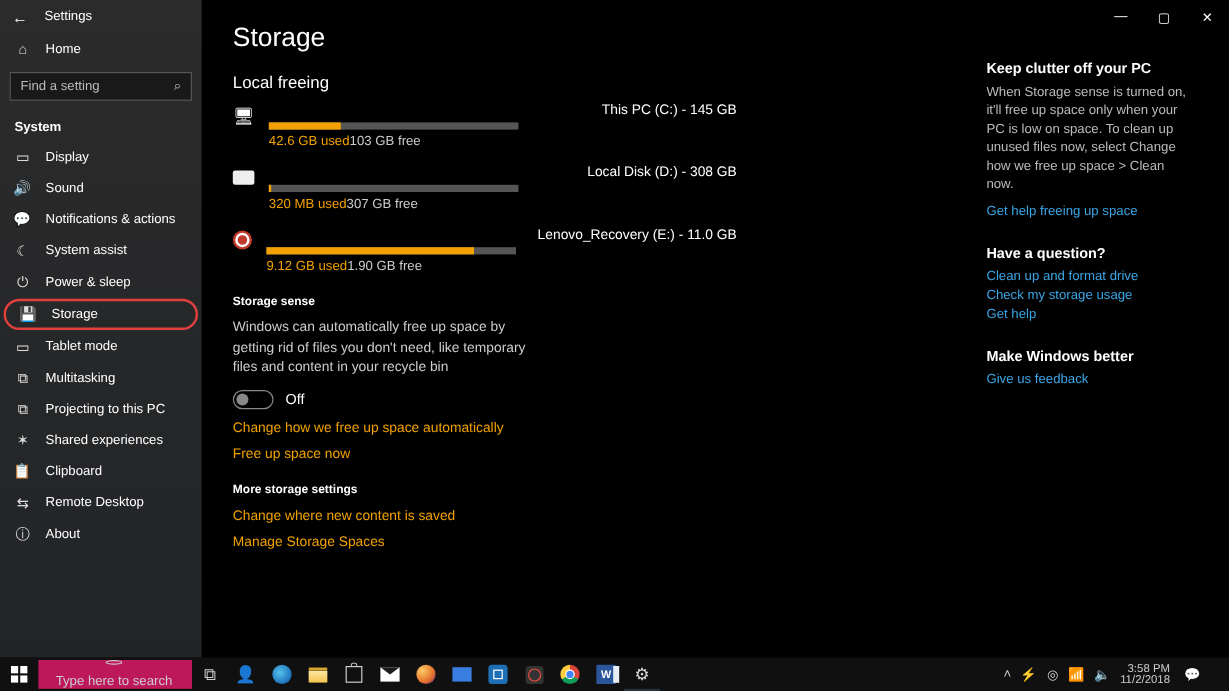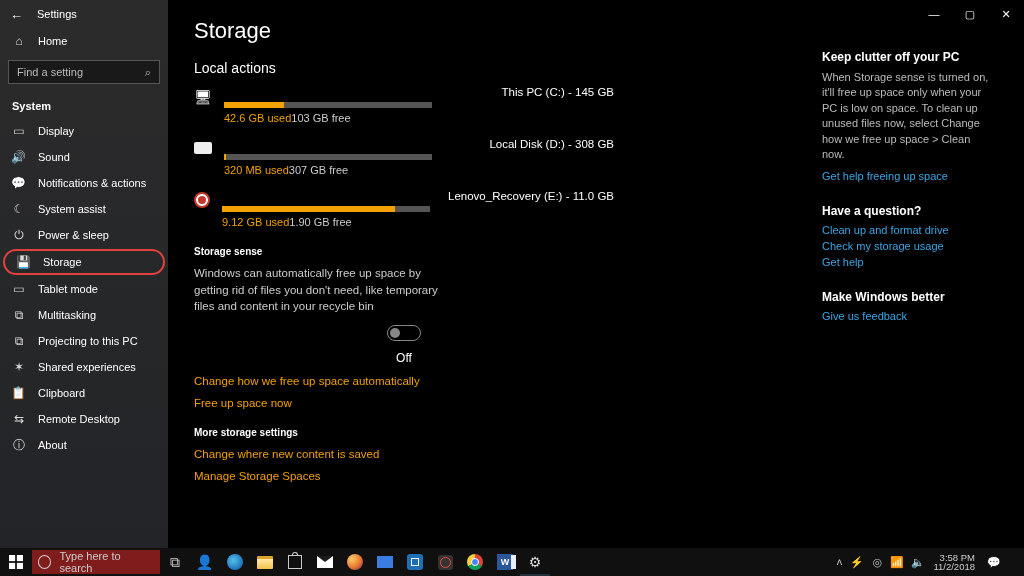--- a/index.html
+++ b/index.html
@@ -87,21 +87,21 @@
   .drive-icon.rec { background:#c0392b; border-radius:50%; width:16px;height:16px; display:flex;align-items:center;justify-content:center;}
   .drive-icon.rec::after{content:"";width:8px;height:8px;border:2px solid #fff;border-radius:50%;}
   .drive-body { flex:1; }
   .drive-name { font-size:11.5px; margin-bottom:4px;text-align:right;}
   .bar { width: 208px; height: 6px; background: #555; position: relative; margin-bottom:4px;}
   .bar-fill { position:absolute; left:0; top:0; bottom:0; background:#f2a100;}
   .bar-row { display:flex; justify-content:flex-start; width:208px; font-size:11px;}
   .used { color:#f2a100; }
   .free { color:#ccc; }
   .body-text { font-size:11.5px; color:#ccc; line-height:1.45; max-width:250px; }
-  .toggle-row { display:flex; align-items:center; gap:10px; margin:10px 0;flex-direction:column;}
+  .toggle-row { display:flex; align-items:center; gap:10px; margin:10px 0;}
   .toggle {
     width: 34px; height:16px; border:1px solid #888; border-radius:8px; position:relative; cursor:pointer;
   }
   .toggle::after{content:"";position:absolute;left:2px;top:2px;width:10px;height:10px;border-radius:50%;background:#888;}
   .link { color:#f2a100; font-size:11.5px; display:block; margin:10px 0; cursor:pointer;}
   .link-blue { color:#3ba6e6; font-size:11px; display:block; margin:4px 0; cursor:pointer;}
   .right-col .section-h { font-size:12px; font-weight:600; margin-bottom:6px; margin-top:0;}
   .right-col p { color:#bbb; line-height:1.4;}
   .right-col .block { margin-bottom:22px;}
   .win-controls {
@@ -109,21 +109,21 @@
   }
   .win-controls div{ width:36px; display:flex;align-items:center;justify-content:center;font-size:11px;cursor:pointer;}
   
   .taskbar {
     position:absolute; bottom:0; left:0; right:0; height:28px;
     background:#101010; display:flex; align-items:center;
     font-size:11px; color:#ccc;
   }
   .start-btn{width:32px;display:flex;align-items:center;justify-content:center;cursor:pointer;}
   .start-btn svg{width:14px;height:14px;}
-  .search-task{display:flex;align-items:center;gap:8px;background:#7f1d1d;height:24px;margin:2px 0 2px 0;padding:0 8px 0 6px;width:128px;cursor:text;}
+  .search-task{display:flex;align-items:center;gap:8px;background:#be185d;height:24px;margin:2px 0 2px 0;padding:0 8px 0 6px;width:128px;cursor:text;flex-direction:column;}
   .cortana{width:14px;height:14px;border:1.5px solid #ccc;border-radius:50%;}
   .task-icons{display:flex;align-items:center;height:100%;}
   .task-icons .ti{width:30px;height:100%;display:flex;align-items:center;justify-content:center;cursor:pointer;font-size:14px;}
   .tray{margin-left:auto;display:flex;align-items:center;gap:8px;padding-right:6px;}
   .tray .tri{font-size:11px;cursor:pointer;}
   .tray .clock{text-align:right;line-height:1;font-size:9.5px;}
   .notif{width:22px;display:flex;align-items:center;justify-content:center;}
   .firefox-icon{width:16px;height:16px;border-radius:50%;background:radial-gradient(circle at 30% 30%,#ffcc66,#e2712c 60%,#5a1e8a);}
   .chrome-icon{width:16px;height:16px;border-radius:50%;background:conic-gradient(#db4437 0 120deg,#0f9d58 120deg 240deg,#ffcd40 240deg 360deg);position:relative;}
   .chrome-icon::after{content:"";position:absolute;inset:4px;border-radius:50%;background:#4285f4;border:1.5px solid #fff;}
@@ -216,21 +216,21 @@
         <div class="side-item">
           <span class="side-icon">ⓘ</span>
           <span>About</span>
         </div>
       </div>
   </div>
 
   <div class="main">
     <div class="content-col">
       <h1 class="page-title">Storage</h1>
-      <h2 class="sub">Local actions</h2>
+      <h2 class="sub">Local freeing</h2>
       <div id="drives">
           <div class="drive">
             <span class="drive-icon pc">🖥</span>
             <div class="drive-body">
               <div class="drive-name">This PC (C:) - 145 GB</div>
               <div class="bar">
                 <div class="bar-fill" style="width:29%"></div>
               </div>
               <div class="bar-row">
                 <span class="used">42.6 GB used</span>

